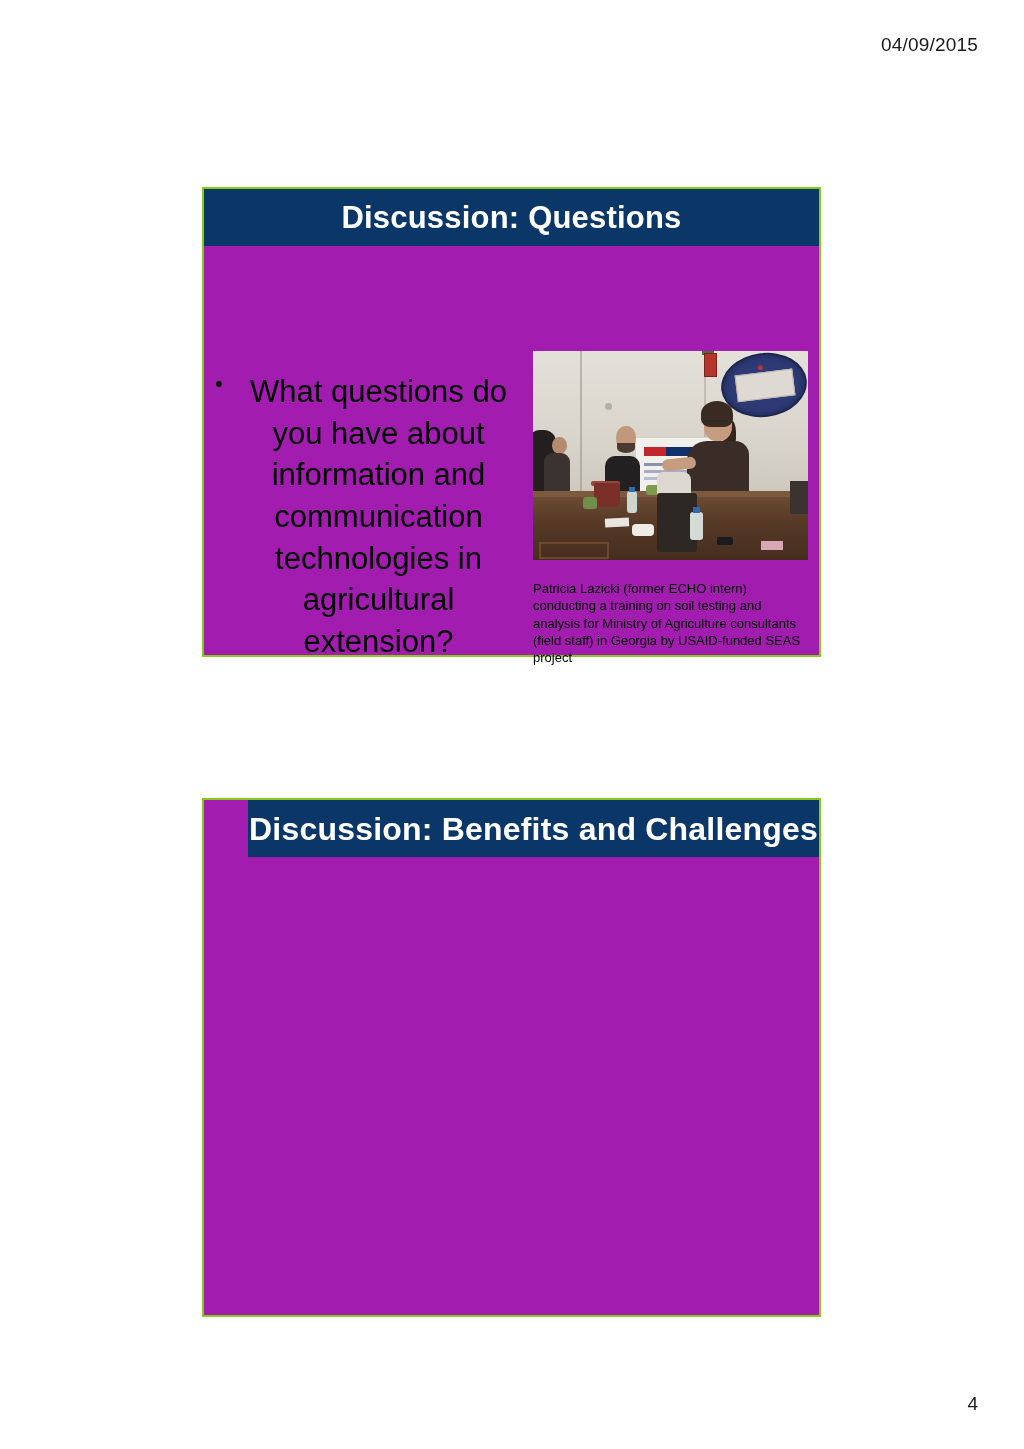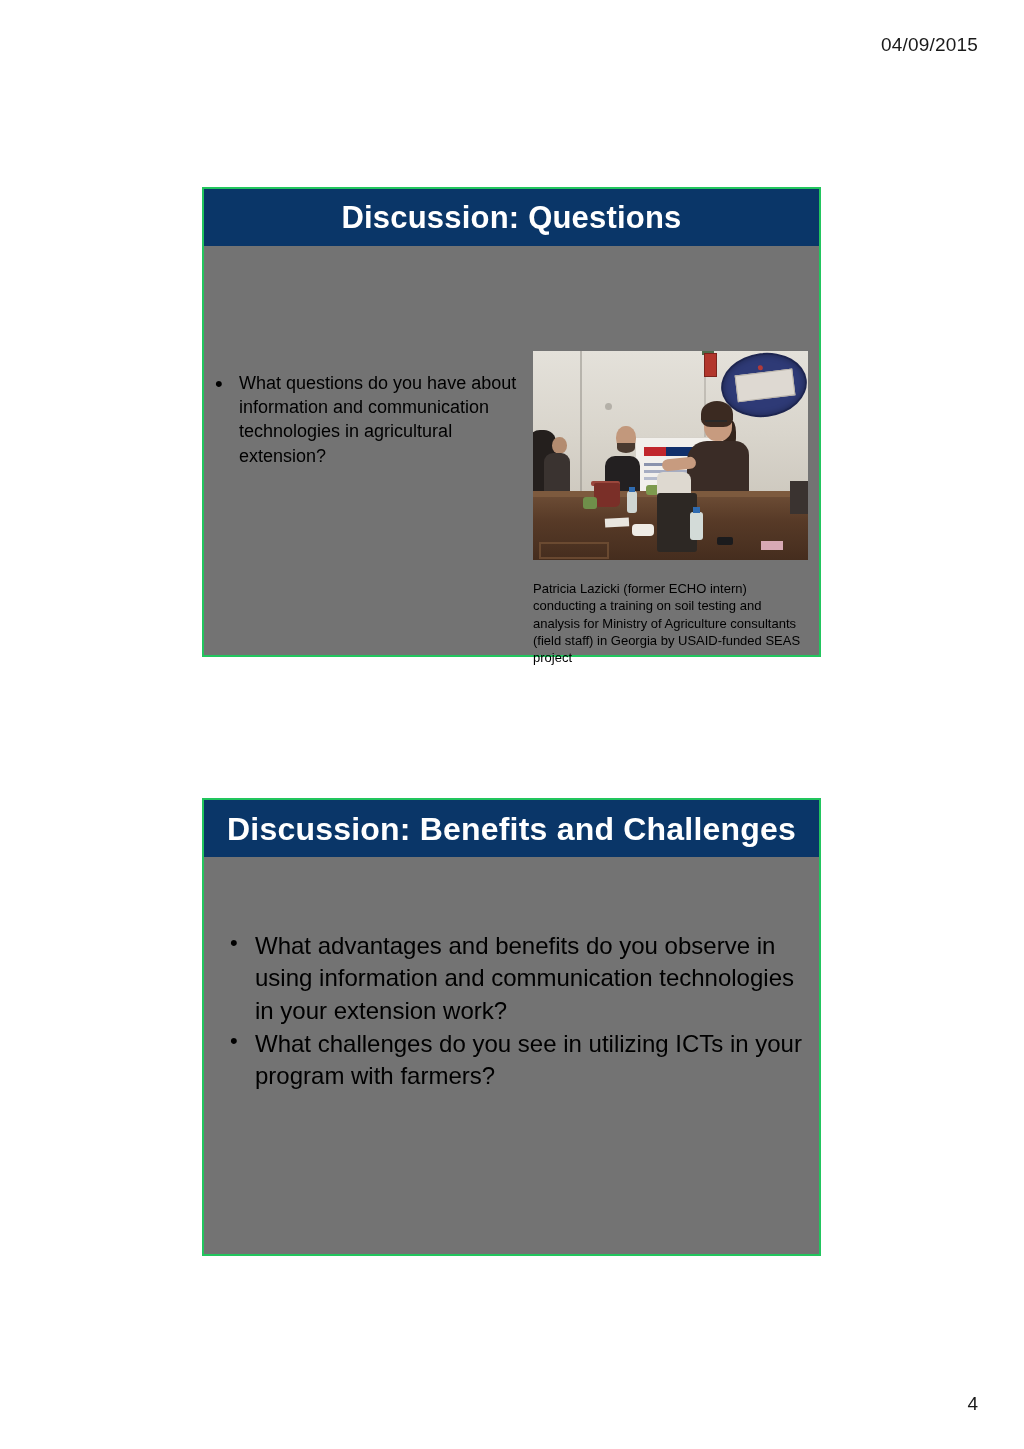--- a/index.html
+++ b/index.html
@@ -30,26 +30,26 @@
     position: absolute;
     bottom: 34px;
     right: 46px;
     font-size: 19px;
     color: #1a1a1a;
   }
 
   
   .slide {
     position: absolute;
-    background: #737373;
-    border: 2px solid #22c55e;
+    background: #a21caf;
+    border: 2px solid #84cc16;
     box-sizing: border-box;
   }
   #slide-1 { left: 202px; top: 187px;  width: 619px; height: 470px; }
-  #slide-2 { left: 202px; top: 798px;  width: 619px; height: 458px; }
+  #slide-2 { left: 202px; top: 798px;  width: 619px; height: 519px; padding-left: 44px; }
 
   .slide-title-bar {
     background: #0a3668;
     color: #ffffff;
     height: 57px;
     display: flex;
     align-items: center;
     justify-content: center;
     box-sizing: border-box;
     padding: 0 6px;
@@ -92,21 +92,21 @@
     line-height: 1.30;
   }
 
   
   #slide-1 .bullets-wrap {
     position: absolute;
     left: 9px;
     top: 125px;
     width: 305px;
   }
-  #slide-1 ul.bullets li { font-size: 18px; line-height: 1.345; }
+  #slide-1 ul.bullets li { font-size: 31px; line-height: 1.345; text-align: center; }
 
   
   #slide-2 .bullets-wrap {
     position: absolute;
     left: 22px;
     top: 73px;
     width: 580px;
   }
   #slide-2 ul.bullets li {
     font-size: 24px;
@@ -416,23 +416,15 @@
 
   </div>
 </div>
 
 <div id="slide-2" class="slide">
 
   <div class="slide-title-bar">
     <span class="slide-title">Discussion: Benefits and Challenges</span>
   </div>
 
-  <div class="slide-body">
-    <div class="bullets-wrap">
-      <ul class="bullets">
-        <li>What advantages and benefits do you observe in using information and communication technologies in your extension work?</li>
-        <li>What challenges do you see in utilizing ICTs in your program with farmers?</li>
-      </ul>
-    </div>
-  </div>
 </div>
 
 <div class="page-number">4</div>
 
 </body></html>

